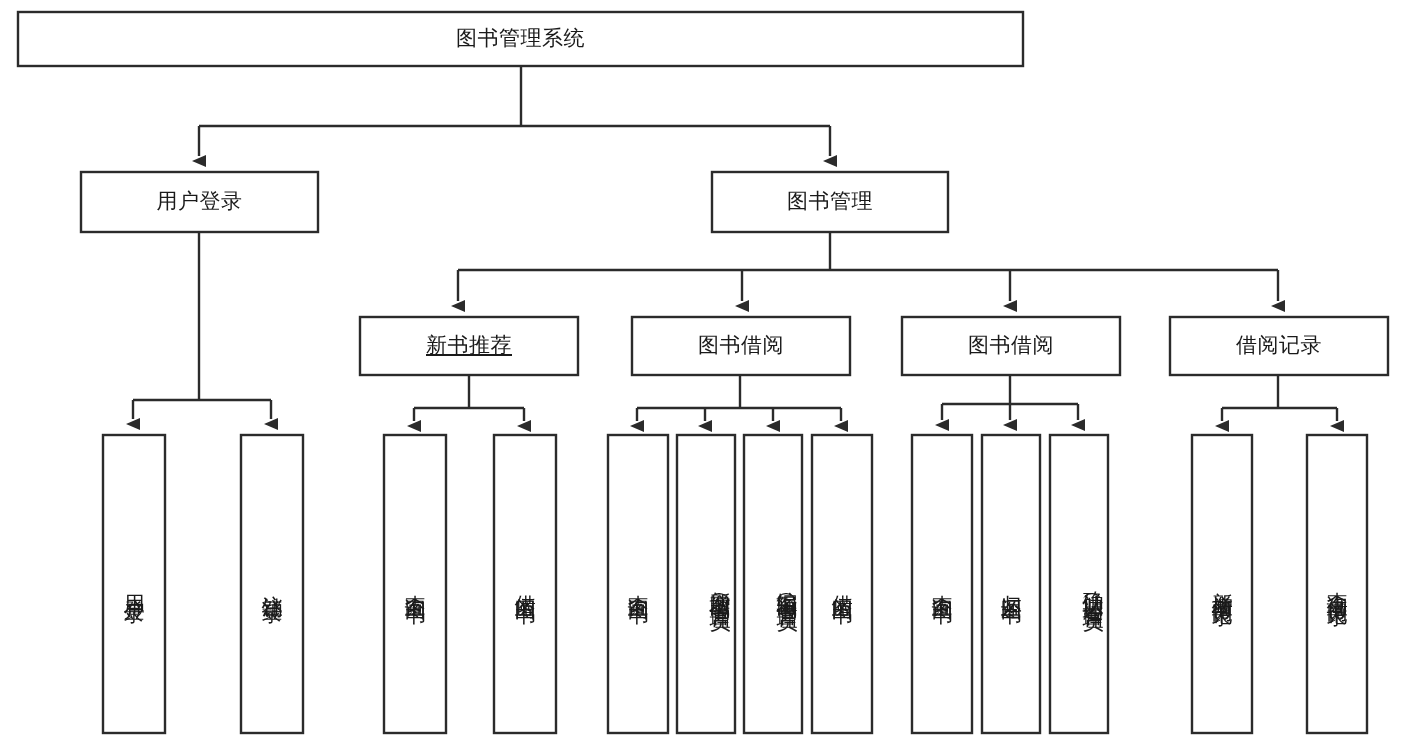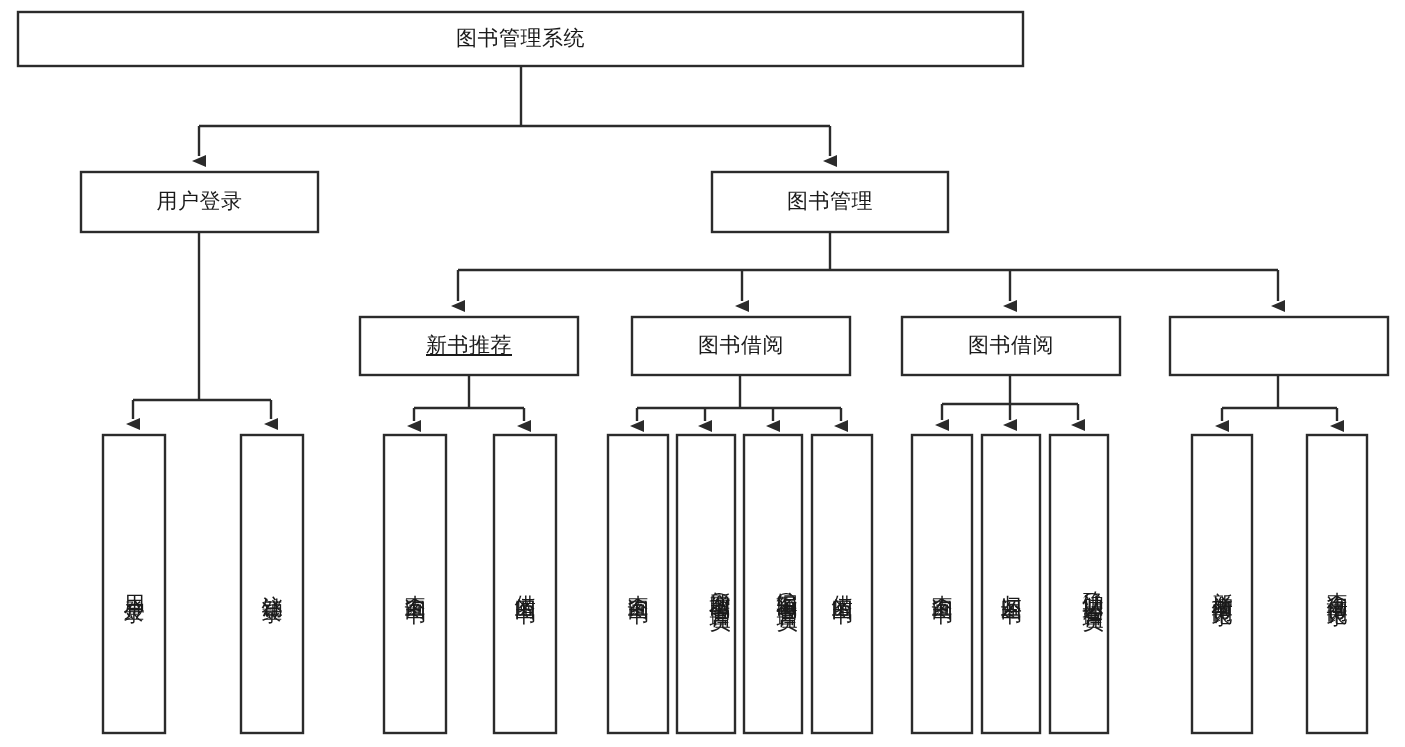--- a/index.html
+++ b/index.html
@@ -165,20 +165,21 @@
   </svg>
 
   <div class="node-label horiz" style="left:18px;  top:12px;  width:1005px; height:54px;">图书管理系统</div>
 
   <div class="node-label horiz" style="left:81px;  top:172px; width:237px; height:60px;">用户登录</div>
   <div class="node-label horiz" style="left:712px; top:172px; width:236px; height:60px;">图书管理</div>
 
   <div class="node-label horiz" style="left:360px;  top:317px; width:218px; height:58px;text-decoration:underline;">新书推荐</div>
   <div class="node-label horiz" style="left:632px;  top:317px; width:218px; height:58px;">图书借阅</div>
   <div class="node-label horiz" style="left:902px;  top:317px; width:218px; height:58px;">图书借阅</div>
+  <div class="node-label horiz" style="left:1170px; top:317px; width:218px; height:58px;">借阅记录</div>
 
   <div class="node-label vert mid" style="left:103px; top:435px; width:62px; height:298px;">用户登录</div>
   <div class="node-label vert mid" style="left:241px; top:435px; width:62px; height:298px;">注销登录</div>
 
   <div class="node-label vert mid" style="left:384px; top:435px; width:62px; height:298px;">查询图书</div>
   <div class="node-label vert mid" style="left:494px; top:435px; width:62px; height:298px;">借阅图书</div>
 
   <div class="node-label vert mid" style="left:608px; top:435px; width:60px; height:298px;">查询图书</div>
   <div class="node-label vert" style="left:677px; top:435px; width:58px; height:298px;">新增图书（管理员）</div>
   <div class="node-label vert" style="left:744px; top:435px; width:58px; height:298px;">编辑图书（管理员）</div>

